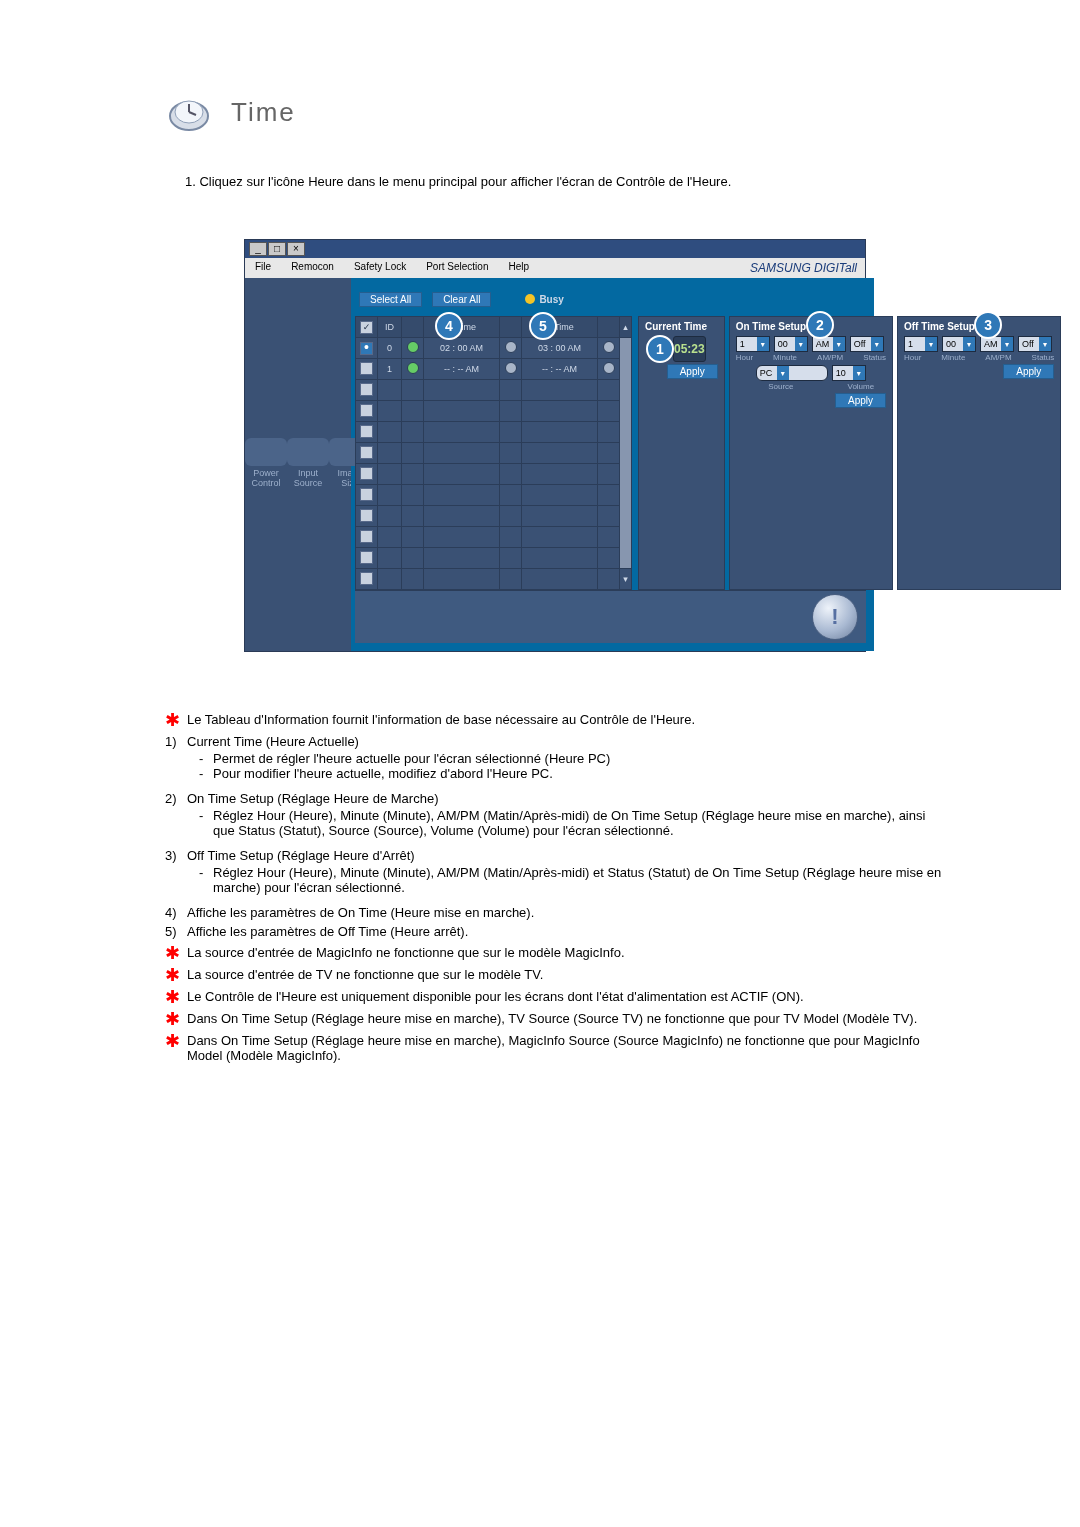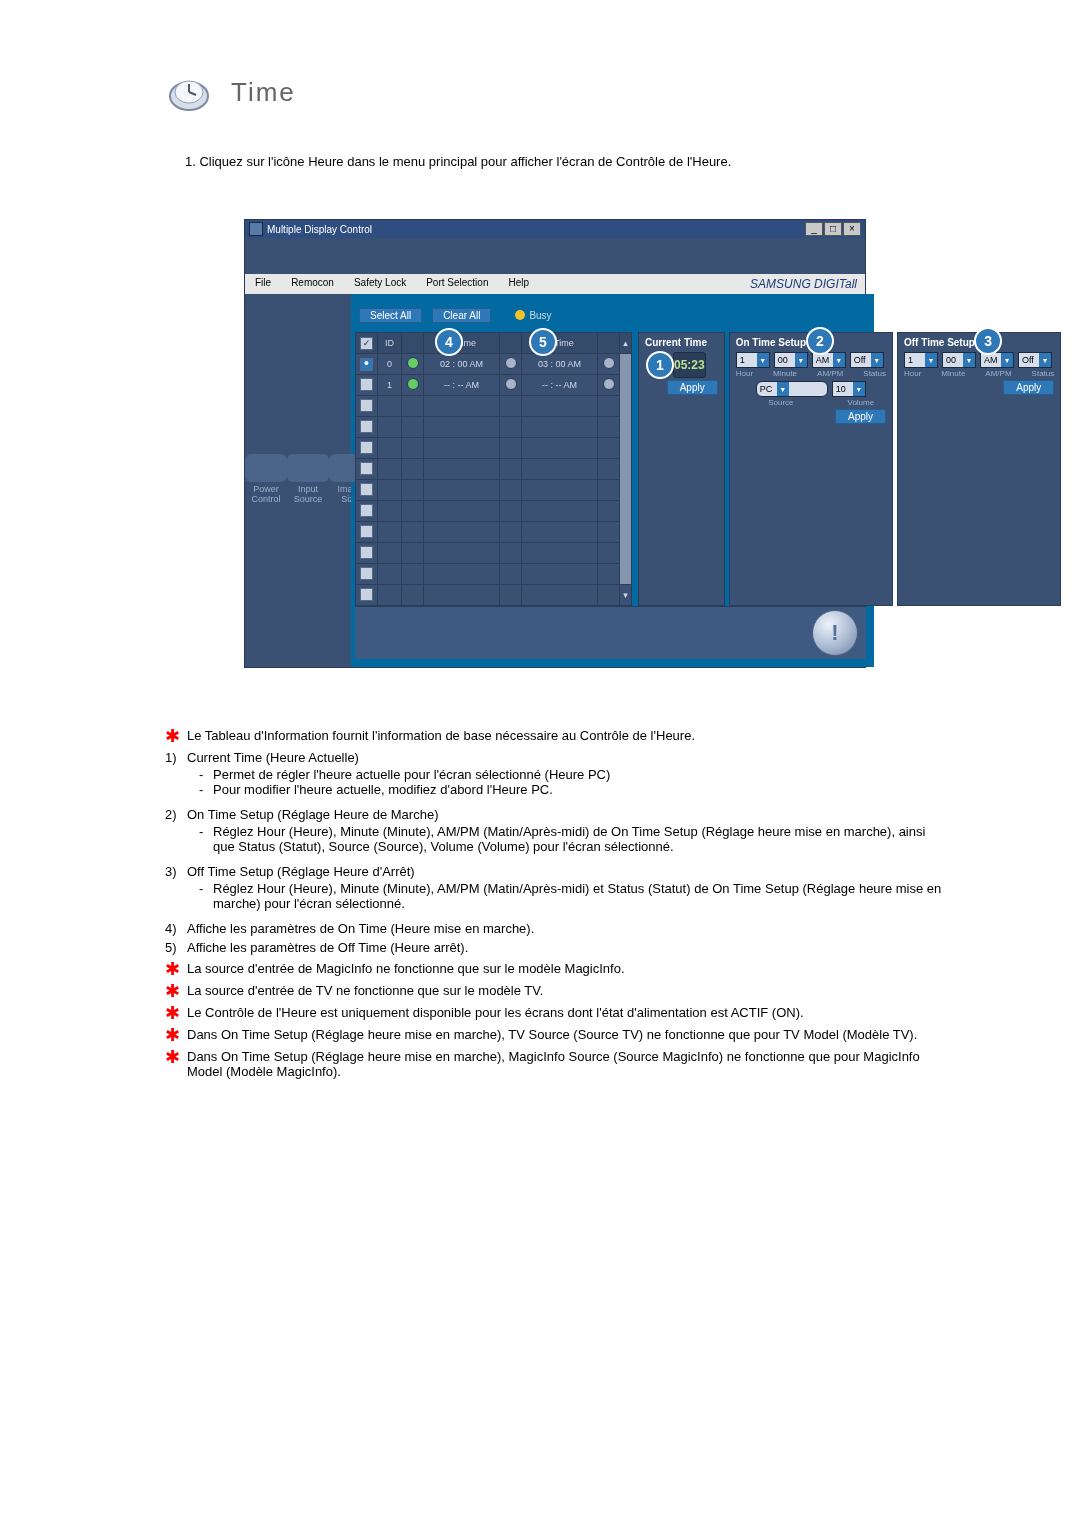--- a/index.html
+++ b/index.html
@@ -6,21 +6,21 @@
     margin: 0;
     padding: 0;
     background: #ffffff;
     font-family: Arial, Helvetica, sans-serif;
     font-size: 13px;
     color: #000;
   }
   .page {
     width: 930px;
     margin: 0 auto;
-    padding: 70px 60px 60px 90px;
+    padding: 90px 60px 60px 90px;
     box-sizing: border-box;
   }
   .title-row {
     display: flex;
     align-items: center;
     gap: 18px;
     margin-bottom: 40px;
   }
   .title-icon {
     width: 48px; height: 44px;
@@ -61,21 +61,20 @@
     width:16px; height:12px;
     background:#c9c9c9; border:1px solid #555;
     display:flex; align-items:center; justify-content:center;
     font-size:10px; color:#000; line-height:1;
   }
   .menubar {
     display:flex;
     background:#e8e8e8;
     color:#000;
     font-size:10px;
-    margin-top:36px;
   }
   .menubar .mitem { padding:3px 10px; }
   .menubar .brand {
     margin-left:auto; padding:3px 8px;
     color:#1a3c7a; font-size:12px; font-style:italic;
   }
   .app-body {
     display:flex;
     background:#3a5174;
   }
@@ -115,21 +114,22 @@
     display:flex; align-items:center; gap:10px;
     height:22px; padding:2px 4px 6px 4px;
   }
   .sbtn {
     background:#2f78b7; color:#fff;
     font-size:10px; padding:1px 10px;
     border:1px solid #255e8f;
   }
   .busy {
     display:flex; align-items:center; gap:4px; color:#cfd9e8; font-size:10px;
-    margin-left:14px;
+    margin-left:24px;
+    font-weight:bold;
   }
   .busy .dot { width:10px; height:10px; border-radius:50%; background:#f3c427; }
   .content-row { display:flex; gap:6px; }
   
   .table-panel { flex:1; }
   .ttable {
     width:100%; border-collapse:collapse; table-layout:fixed;
     background:#3a5174;
   }
   .ttable th, .ttable td {
@@ -274,24 +274,20 @@
       </svg>
     </div>
     <div class="title-text">Time</div>
   </div>
 
   <div class="intro">1. Cliquez sur l'icône Heure dans le menu principal pour afficher l'écran de Contrôle de l'Heure.</div>
 
   <div class="app overlay-host">
 
     <div class="app-titlebar">
-      <div class="left">
-        <span class="ticon"></span>
-        <span>Multiple Display Control</span>
-      </div>
       <div class="win-btns">
         <div class="win-btn">_</div>
         <div class="win-btn">□</div>
         <div class="win-btn">×</div>
       </div>
     </div>
 
     <div class="menubar">
       <div class="mitem">File</div>
       <div class="mitem">Remocon</div>

